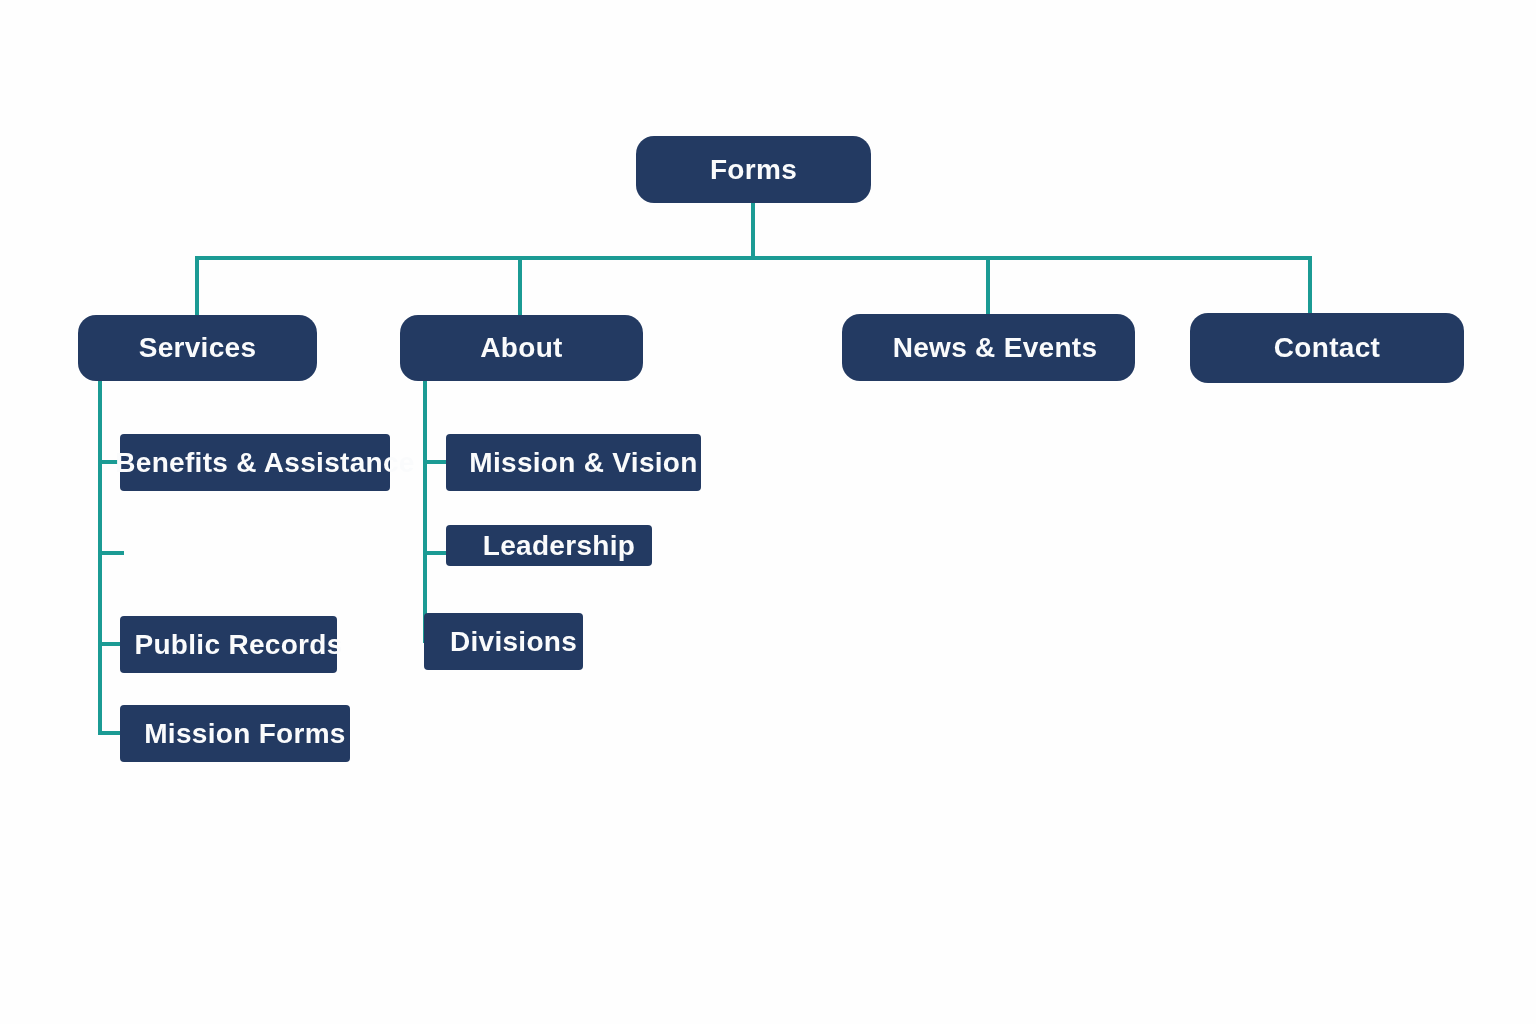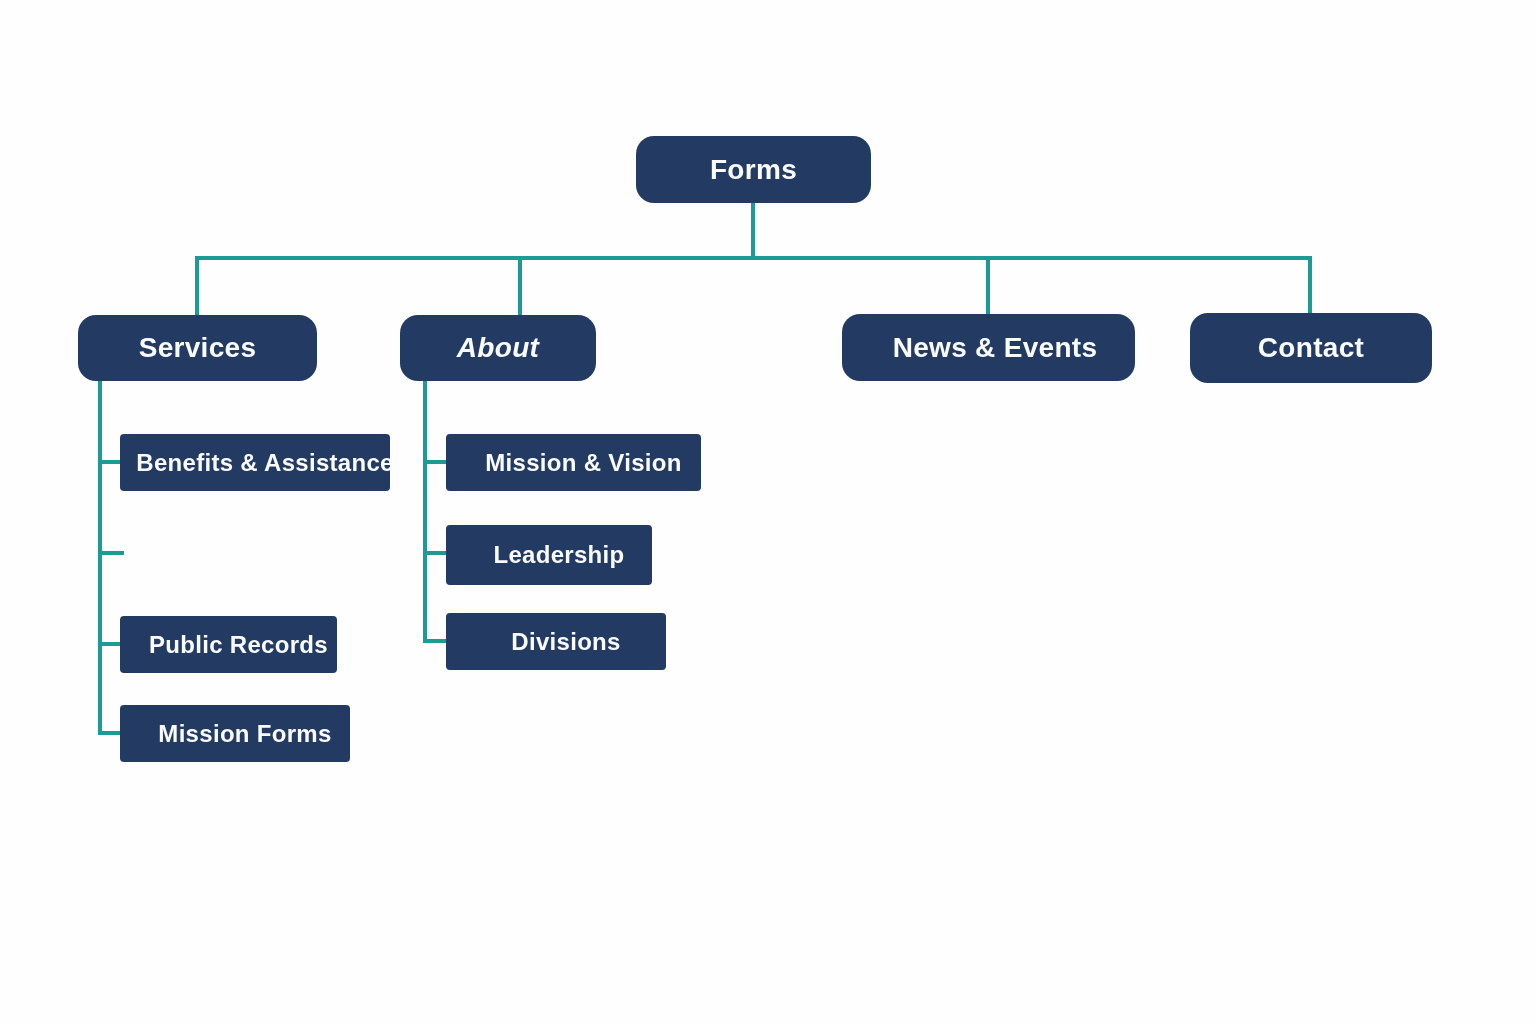--- a/index.html
+++ b/index.html
@@ -38,43 +38,43 @@
     letter-spacing: 0.3px;
     box-sizing: border-box;
     white-space: nowrap;
   }
   .node.lvl0, .node.lvl1 {
     border-radius: 18px;
     font-size: 28px;
   }
   .node.lvl2 {
     border-radius: 4px;
-    font-size: 24px;
+    font-size: 28px;
     padding-left: 20px;
   }
 
   
   .n-home     { left: 636px;  top: 136px; width: 235px; height: 67px; }
 
   
   .n-services { left: 78px;   top: 315px; width: 239px; height: 66px; }
-  .n-about    { left: 400px;  top: 315px; width: 196px; height: 66px; font-style: italic; }
+  .n-about    { left: 400px;  top: 315px; width: 243px; height: 66px; }
   .n-news     { left: 842px;  top: 314px; width: 293px; height: 67px; padding-left: 13px; }
-  .n-contact  { left: 1190px; top: 313px; width: 242px; height: 70px; }
+  .n-contact  { left: 1190px; top: 313px; width: 274px; height: 70px; }
 
   
   .n-benefits  { left: 120px; top: 434px; width: 270px; height: 57px; }
   .n-licensing { left: 121px; top: 525px; width: 269px; height: 57px; }
   .n-records   { left: 120px; top: 616px; width: 217px; height: 57px; }
   .n-forms     { left: 120px; top: 705px; width: 230px; height: 57px; }
 
   
   .n-mission    { left: 446px; top: 434px; width: 255px; height: 57px; }
-  .n-leadership { left: 446px; top: 525px; width: 206px; height: 60px; }
-  .n-divisions  { left: 446px; top: 613px; width: 220px; height: 57px; }
+  .n-leadership { left: 446px; top: 525px; width: 206px; height: 41px; }
+  .n-divisions  { left: 424px; top: 613px; width: 159px; height: 57px; }
 
   
   .c-home-trunk    { left: 751px;  top: 203px; height: 55px; }
   .c-bar           { left: 195px;  top: 256px; width: 1117px; }
   .c-drop-services { left: 195px;  top: 256px; height: 59px; }
   .c-drop-about    { left: 518px;  top: 256px; height: 59px; }
   .c-drop-news     { left: 986px;  top: 256px; height: 58px; }
   .c-drop-contact  { left: 1308px; top: 256px; height: 57px; }
 
   .c-services-trunk { left: 98px; top: 381px; height: 354px; }

